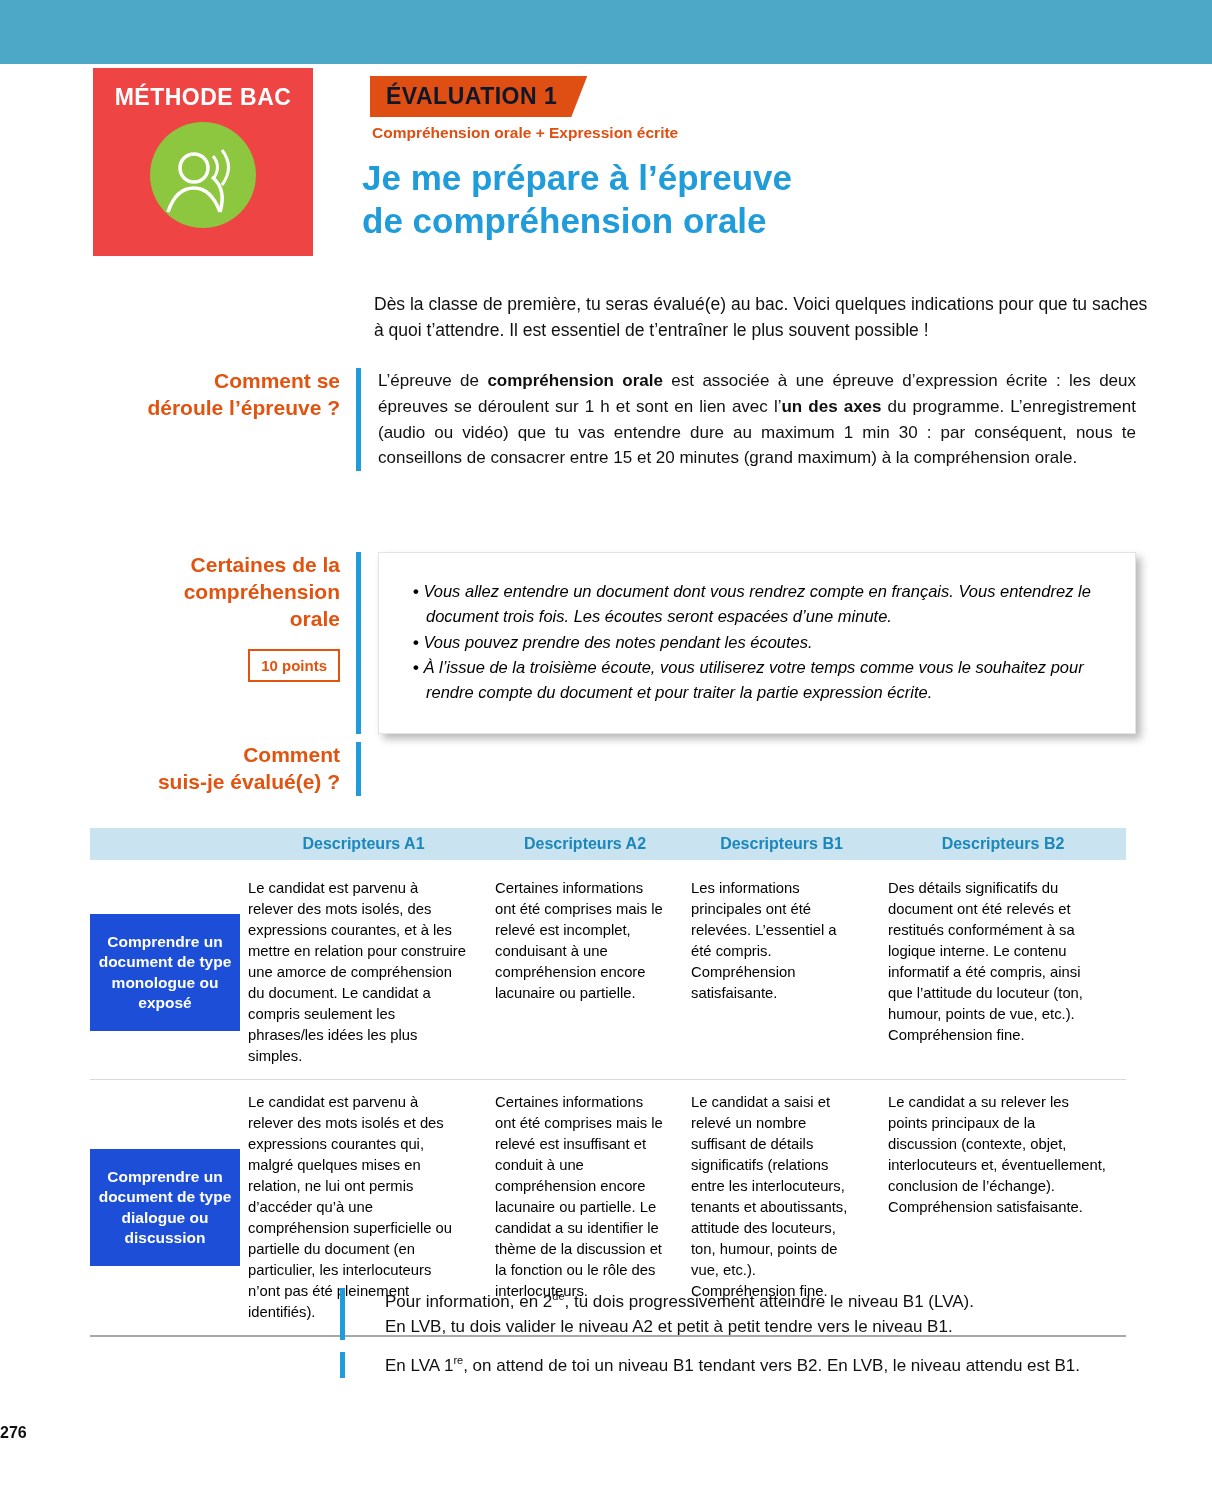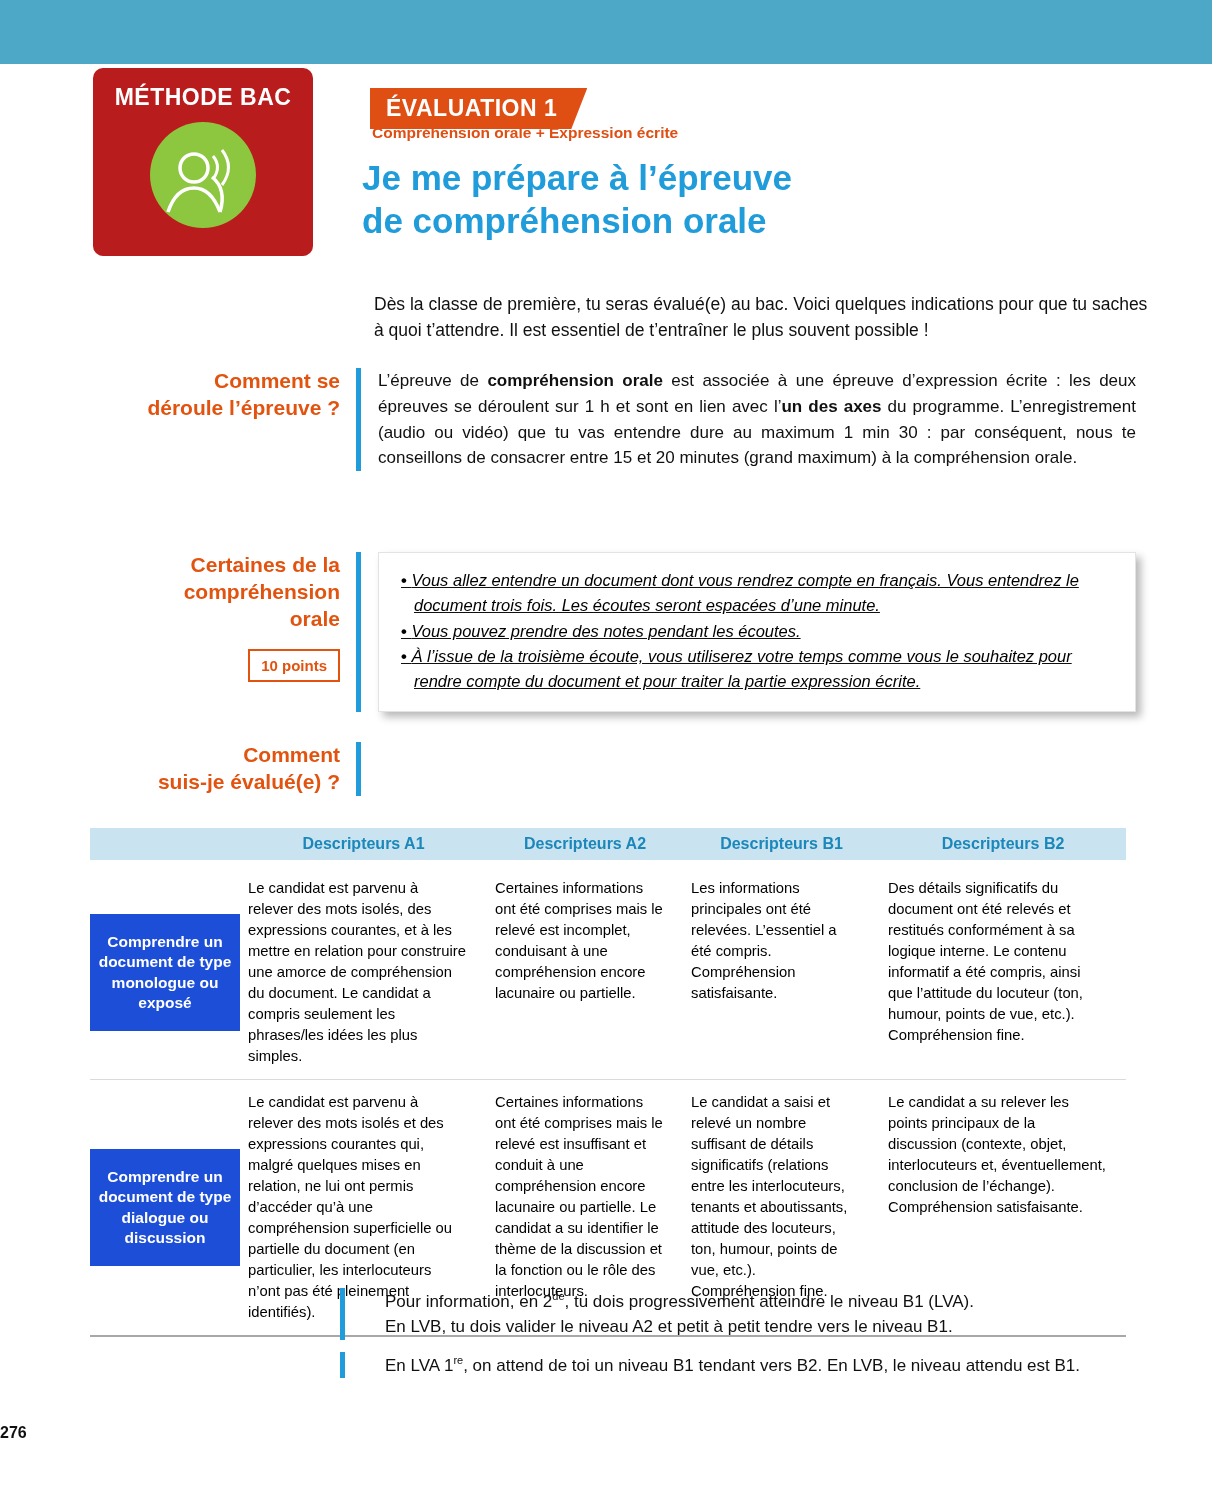--- a/index.html
+++ b/index.html
@@ -5,31 +5,30 @@
   html,body { margin:0; padding:0; background:#ffffff; }
   .page {
     position:relative; width:1212px; height:1500px; background:#ffffff;
     font-family:"Liberation Sans", sans-serif; color:#101010; overflow:hidden;
   }
   .topbar { position:absolute; top:0; left:0; width:1212px; height:64px; background:#4da7c7; }
 
   
   .method-box {
     position:absolute; left:93px; top:68px; width:220px; height:188px;
-    background:#b91c1c; display:flex; flex-direction:column; align-items:center;border-radius:10px;
+    background:#ef4444; display:flex; flex-direction:column; align-items:center;
   }
   .method-title { color:#ffffff; font-weight:bold; font-size:23px; margin-top:16px; letter-spacing:.5px; }
   .method-icon { margin-top:8px; line-height:0; }
 
   
   .banner {
-    position:absolute; left:370px; top:76px; background:#df4e13; color:#ffffff;
+    position:absolute; left:370px; top:76px; background:#df4e13; color:#0f172a;
     font-weight:bold; font-size:23px; padding:7px 30px 7px 16px; letter-spacing:.5px;
     clip-path:polygon(0 0, 100% 0, calc(100% - 16px) 100%, 0 100%);
-    margin-top:12px;
   }
   .banner-sub { position:absolute; left:372px; top:124px; color:#df4e13; font-weight:bold; font-size:15.5px; }
 
   .title {
     position:absolute; left:362px; top:156px; margin:0; color:#1f9cd9;
     font-size:35px; line-height:1.24; font-weight:bold;
   }
   .intro {
     position:absolute; left:362px; top:279px; width:782px; margin:12px;
     font-size:17.5px; line-height:1.5; font-weight:500;
@@ -45,21 +44,21 @@
   .points-box {
     display:inline-block; margin-top:16px; border:2px solid #e2530f; color:#e2530f;
     font-weight:bold; font-size:15px; padding:5px 11px; text-align:right;
   }
 
   .consigne-box {
     background:#ffffff; border:1px solid #e3e3e3;
     box-shadow:5px 5px 8px rgba(0,0,0,0.28);
     padding:14px 22px 16px 18px; text-align:left;
   }
-  .consigne-list { margin:0; padding:0; list-style:none;text-decoration:underline; }
+  .consigne-list { margin:12px; padding:0; list-style:none; }
   .consigne-list li {
     font-style:italic; font-weight:500; font-size:16.5px; line-height:1.5;
     padding-left:17px; text-indent:-13px; margin:1px 0; color:#000;
   }
   .consigne-list li::before { content:"•\00a0"; font-style:normal; font-weight:bold; }
 
   
   .grid-table { position:absolute; left:90px; top:828px; width:1036px; border-bottom:2px solid #a8a8a8; }
   .thead { display:grid; grid-template-columns:150px 247px 196px 197px 246px; margin-bottom:6px; }
   .th {

